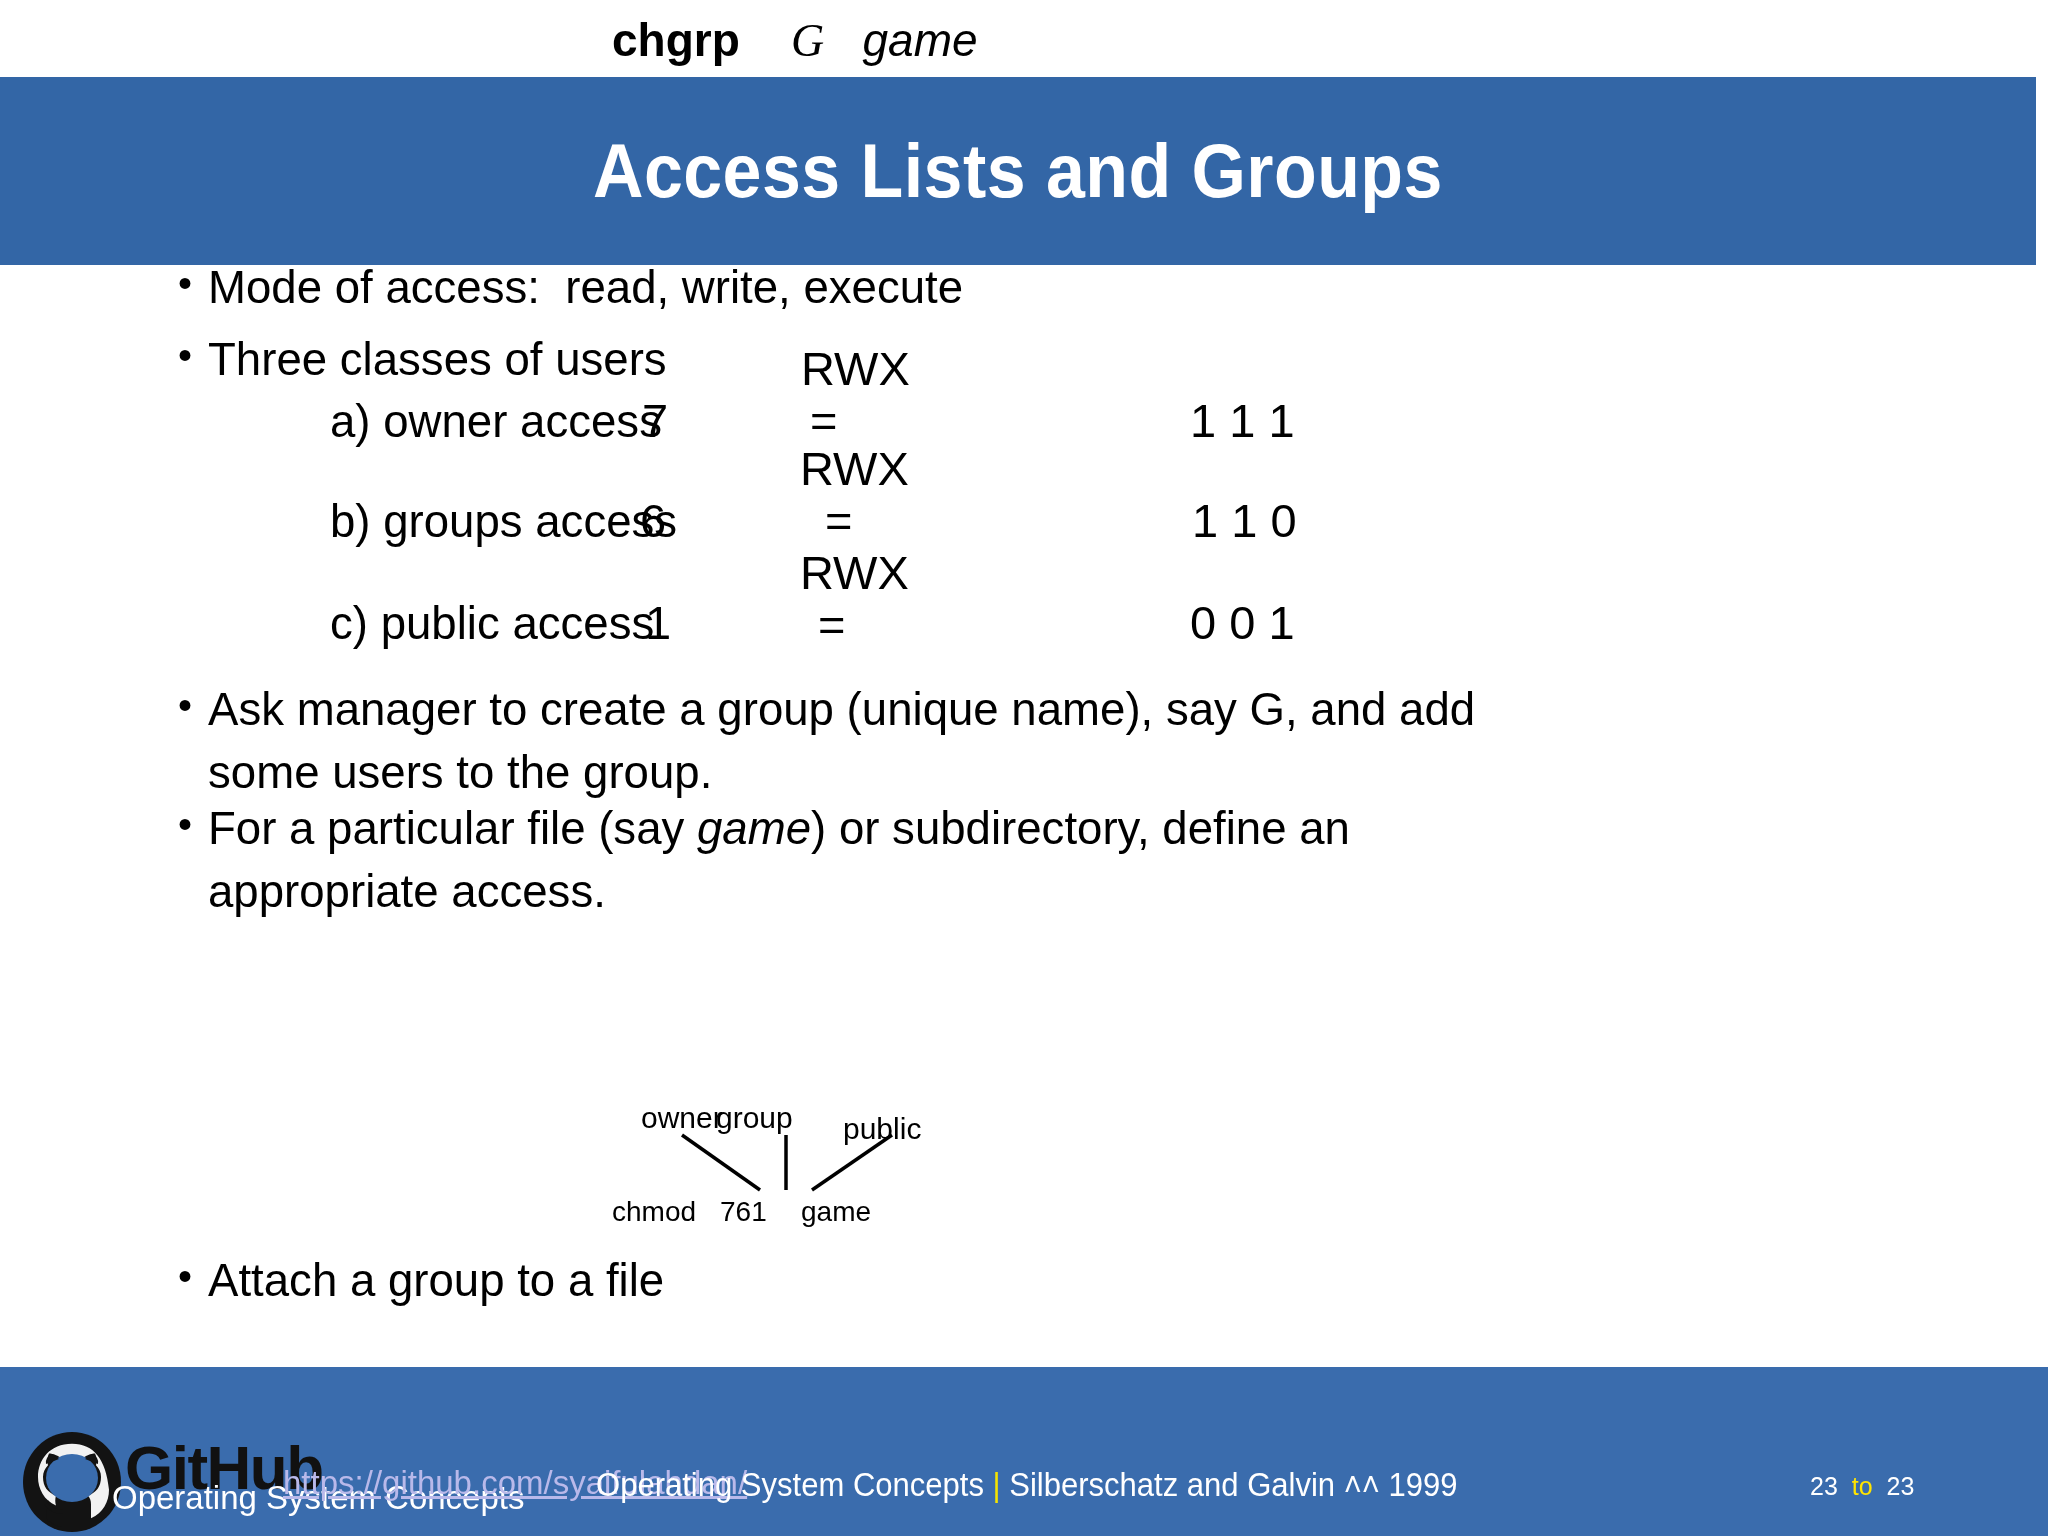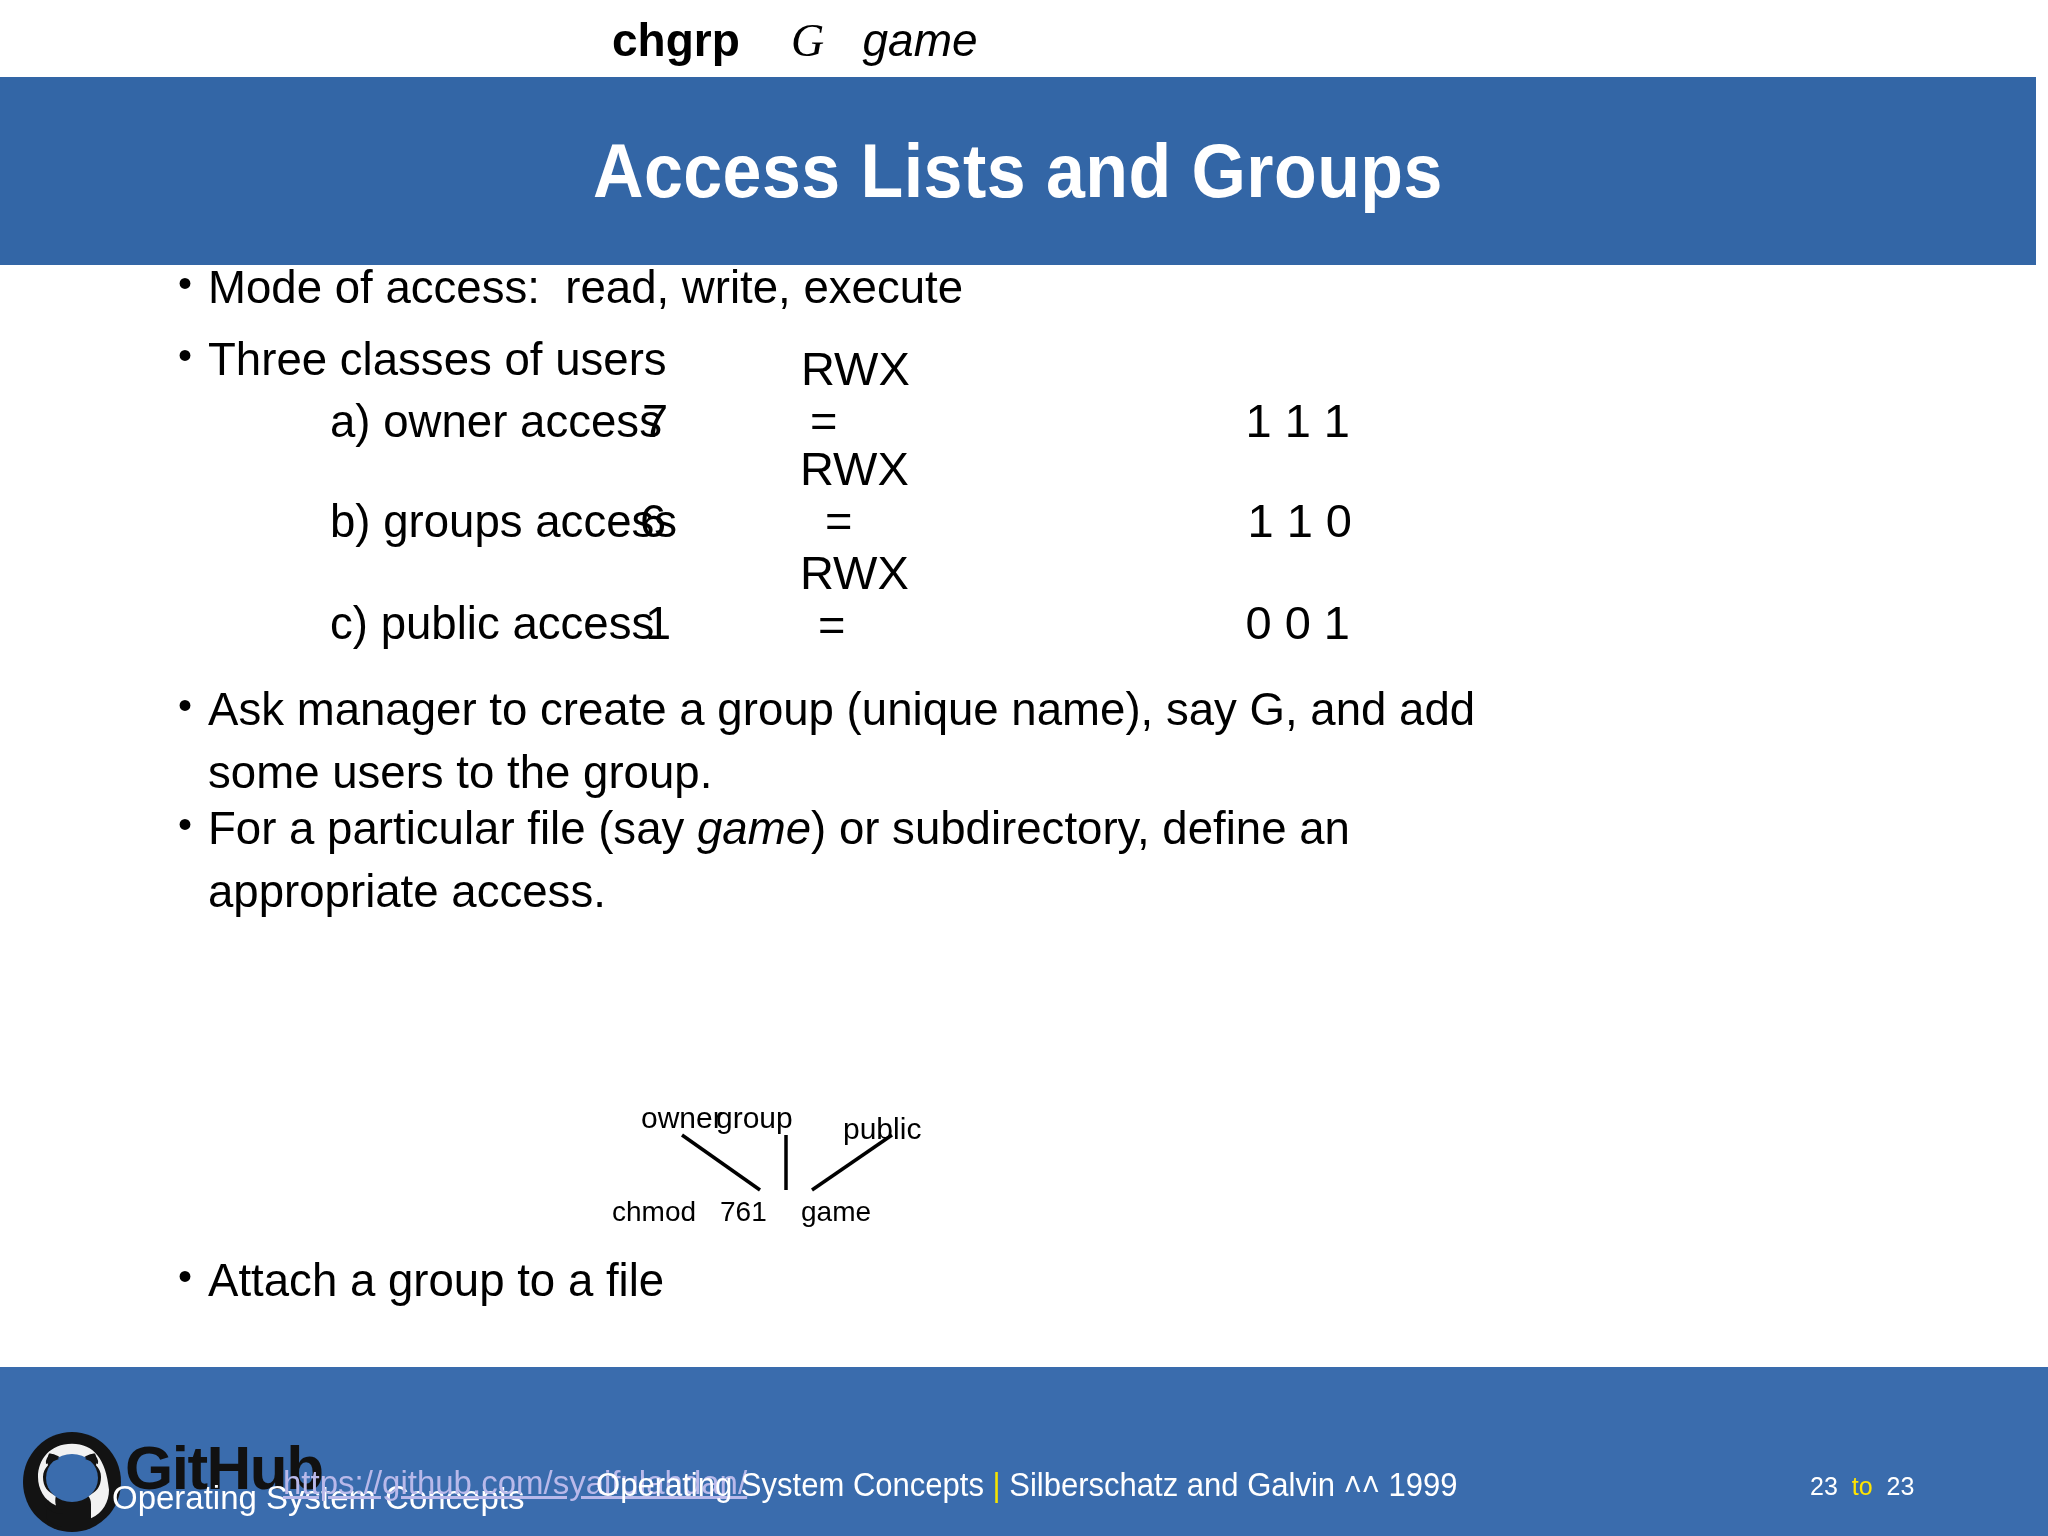--- a/index.html
+++ b/index.html
@@ -102,21 +102,20 @@
   .eq-sign {
     position: absolute;
     font-size: 47px;
     line-height: 56px;
   }
   .bits {
     position: absolute;
     font-size: 47px;
     line-height: 56px;
     white-space: nowrap;
-    text-align: right;
   }
 
   
   #chmod-diagram {
     position: absolute;
     left: 560px;
     top: 825px;
     width: 560px;
     height: 160px;
   }

